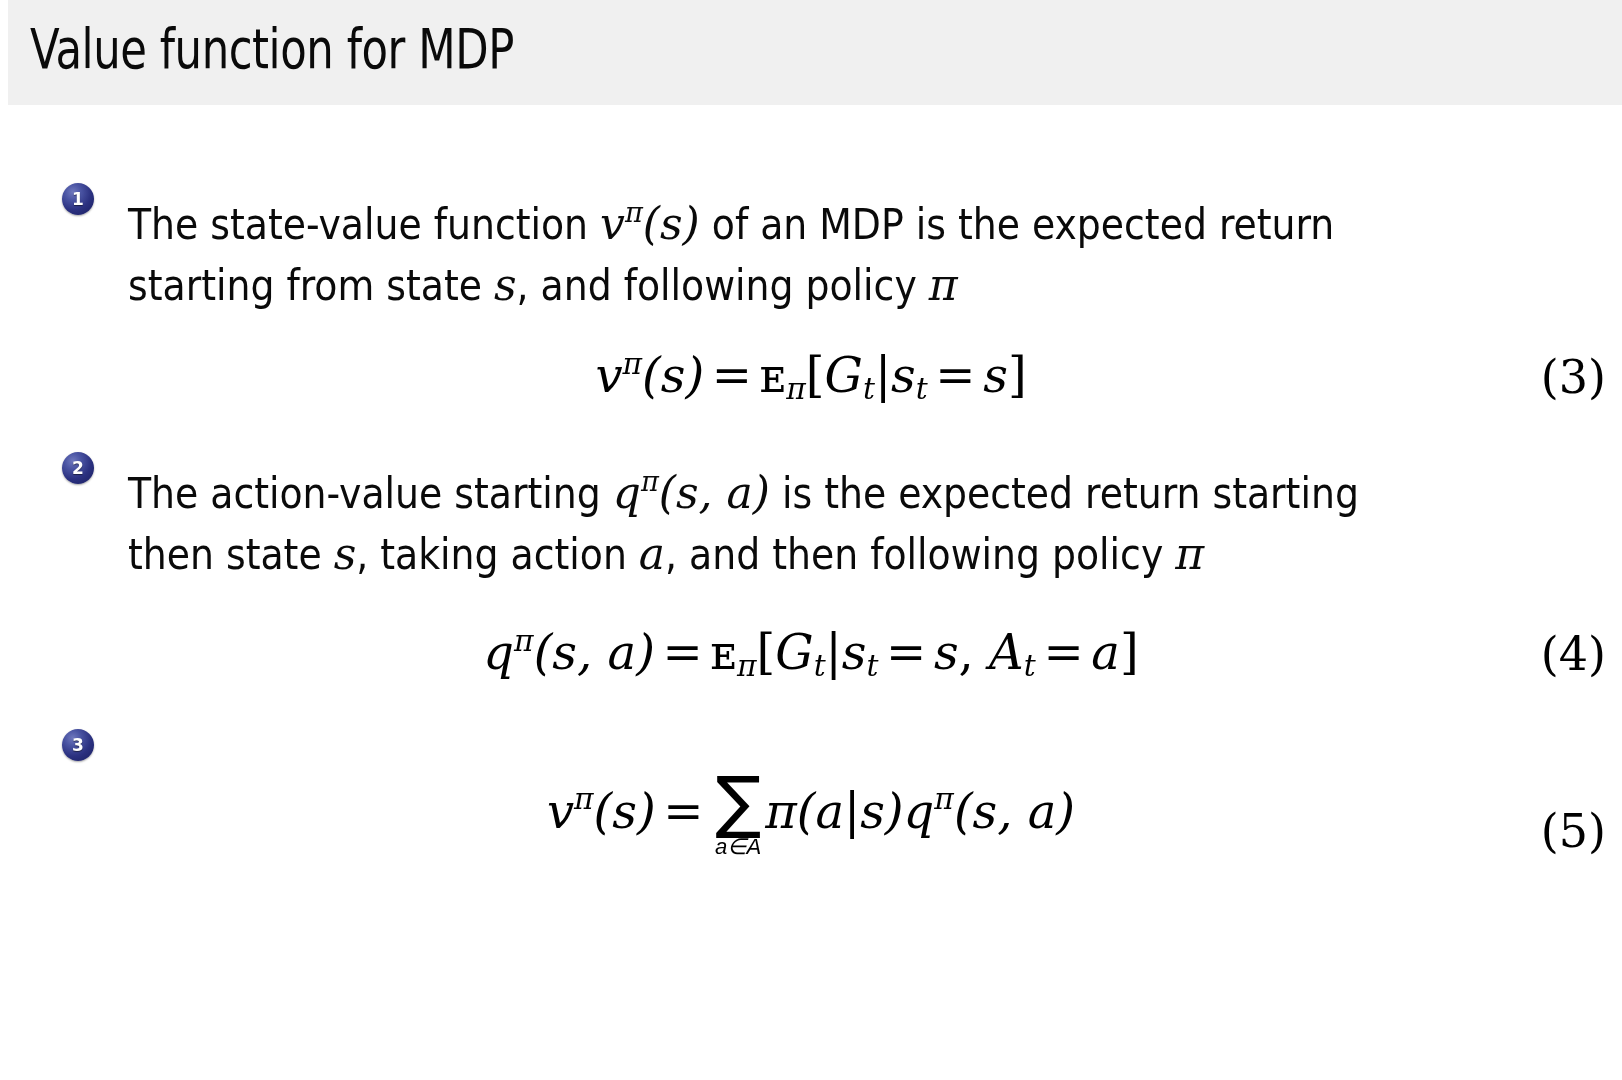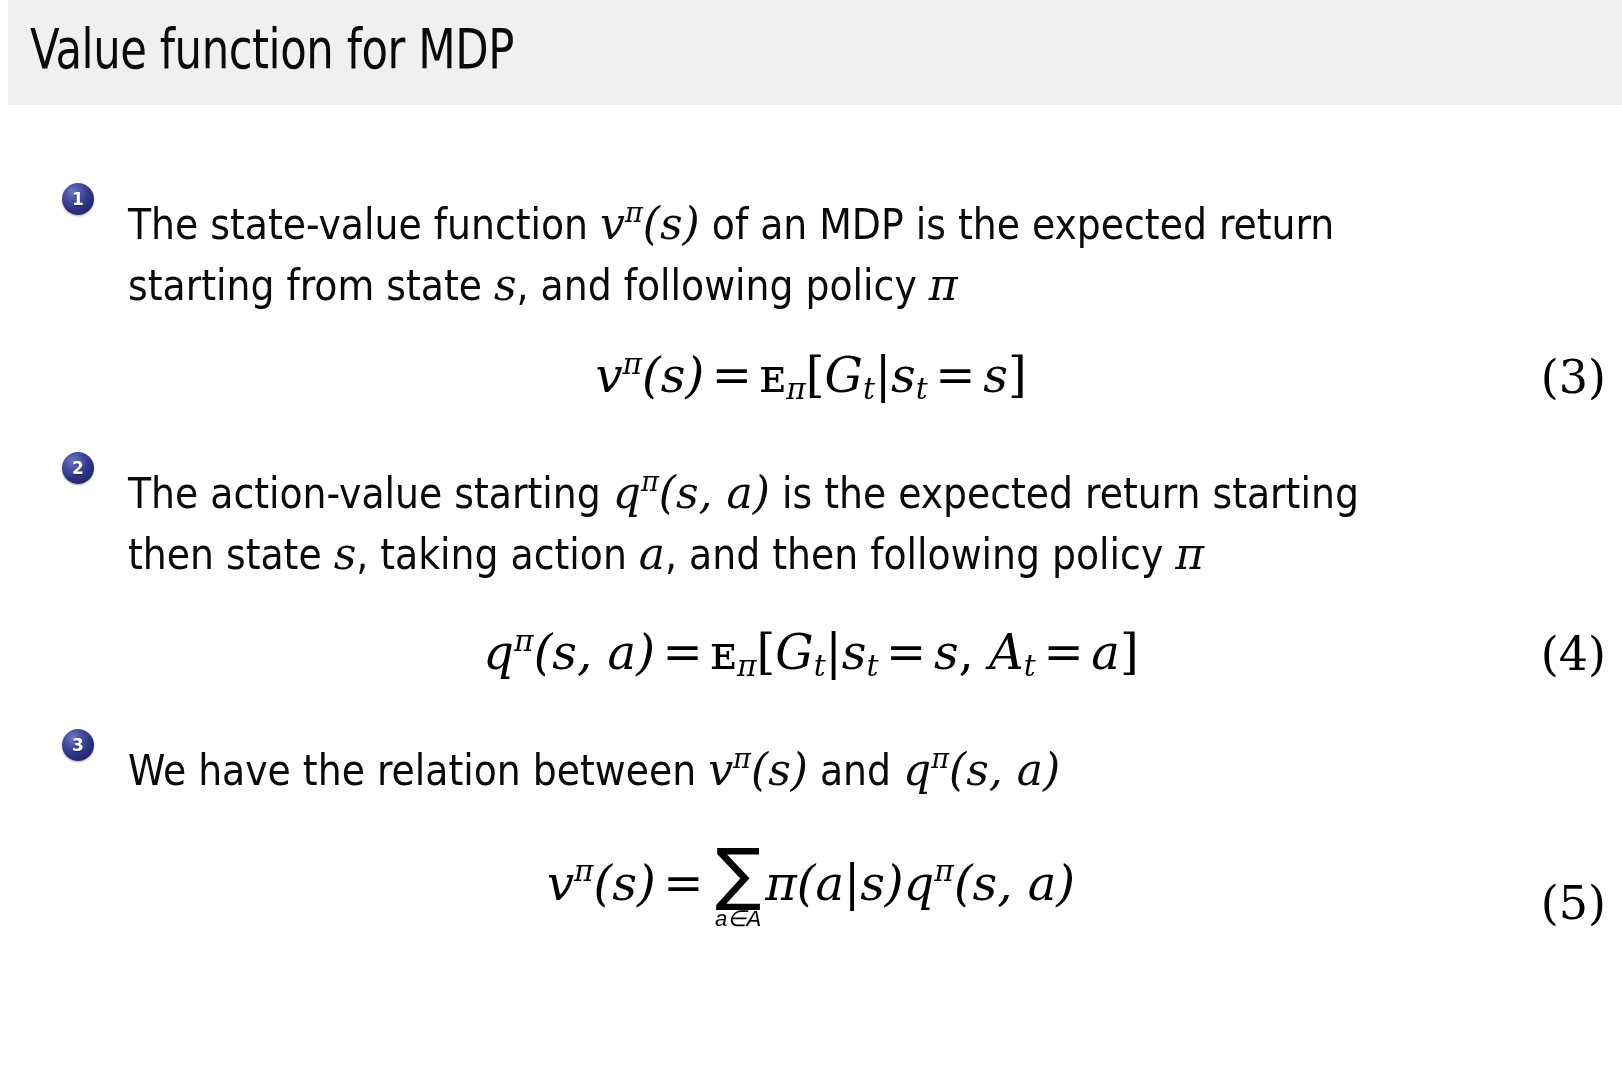--- a/index.html
+++ b/index.html
@@ -227,23 +227,20 @@
         <span>q</span><sup class="sps">π</sup><span>(s, a)</span><span class="op">=</span><span class="bb">ᴇ</span><sub class="sbs">π</sub><span class="paren">[</span><span>G</span><sub class="sbs">t</sub><span class="paren">|</span><span>s</span><sub class="sbs">t</sub><span class="op">=</span><span>s</span><span class="comma">, </span><span>A</span><sub class="sbs">t</sub><span class="op">=</span><span>a</span><span class="paren">]</span>
       </div>
       <div class="eq-num">(4)</div>
     </div>
 
     <div class="sp-b"></div>
 
     <div class="item">
       <div class="item-row">
         <div class="ball">3</div>
-        <div class="para">
-          <span>We have the relation between </span><span class="math"><span>v</span><sup class="sps">π</sup><span>(s)</span></span><span> and </span><span class="math"><span>q</span><sup class="sps">π</sup><span>(s, a)</span></span>
-        </div>
       </div>
     </div>
 
     <div class="sp-d"></div>
 
     <div class="eq-block">
       <div class="eq-body">
         <span>v</span><sup class="sps">π</sup><span>(s)</span><span class="op">=</span><span class="sum-wrap"><span class="sum-sym">∑</span><span class="sum-lim">a∈A</span></span><span>π</span><span>(a|s)</span><span>q</span><sup class="sps">π</sup><span>(s, a)</span>
       </div>
       <div class="eq-num">(5)</div>

